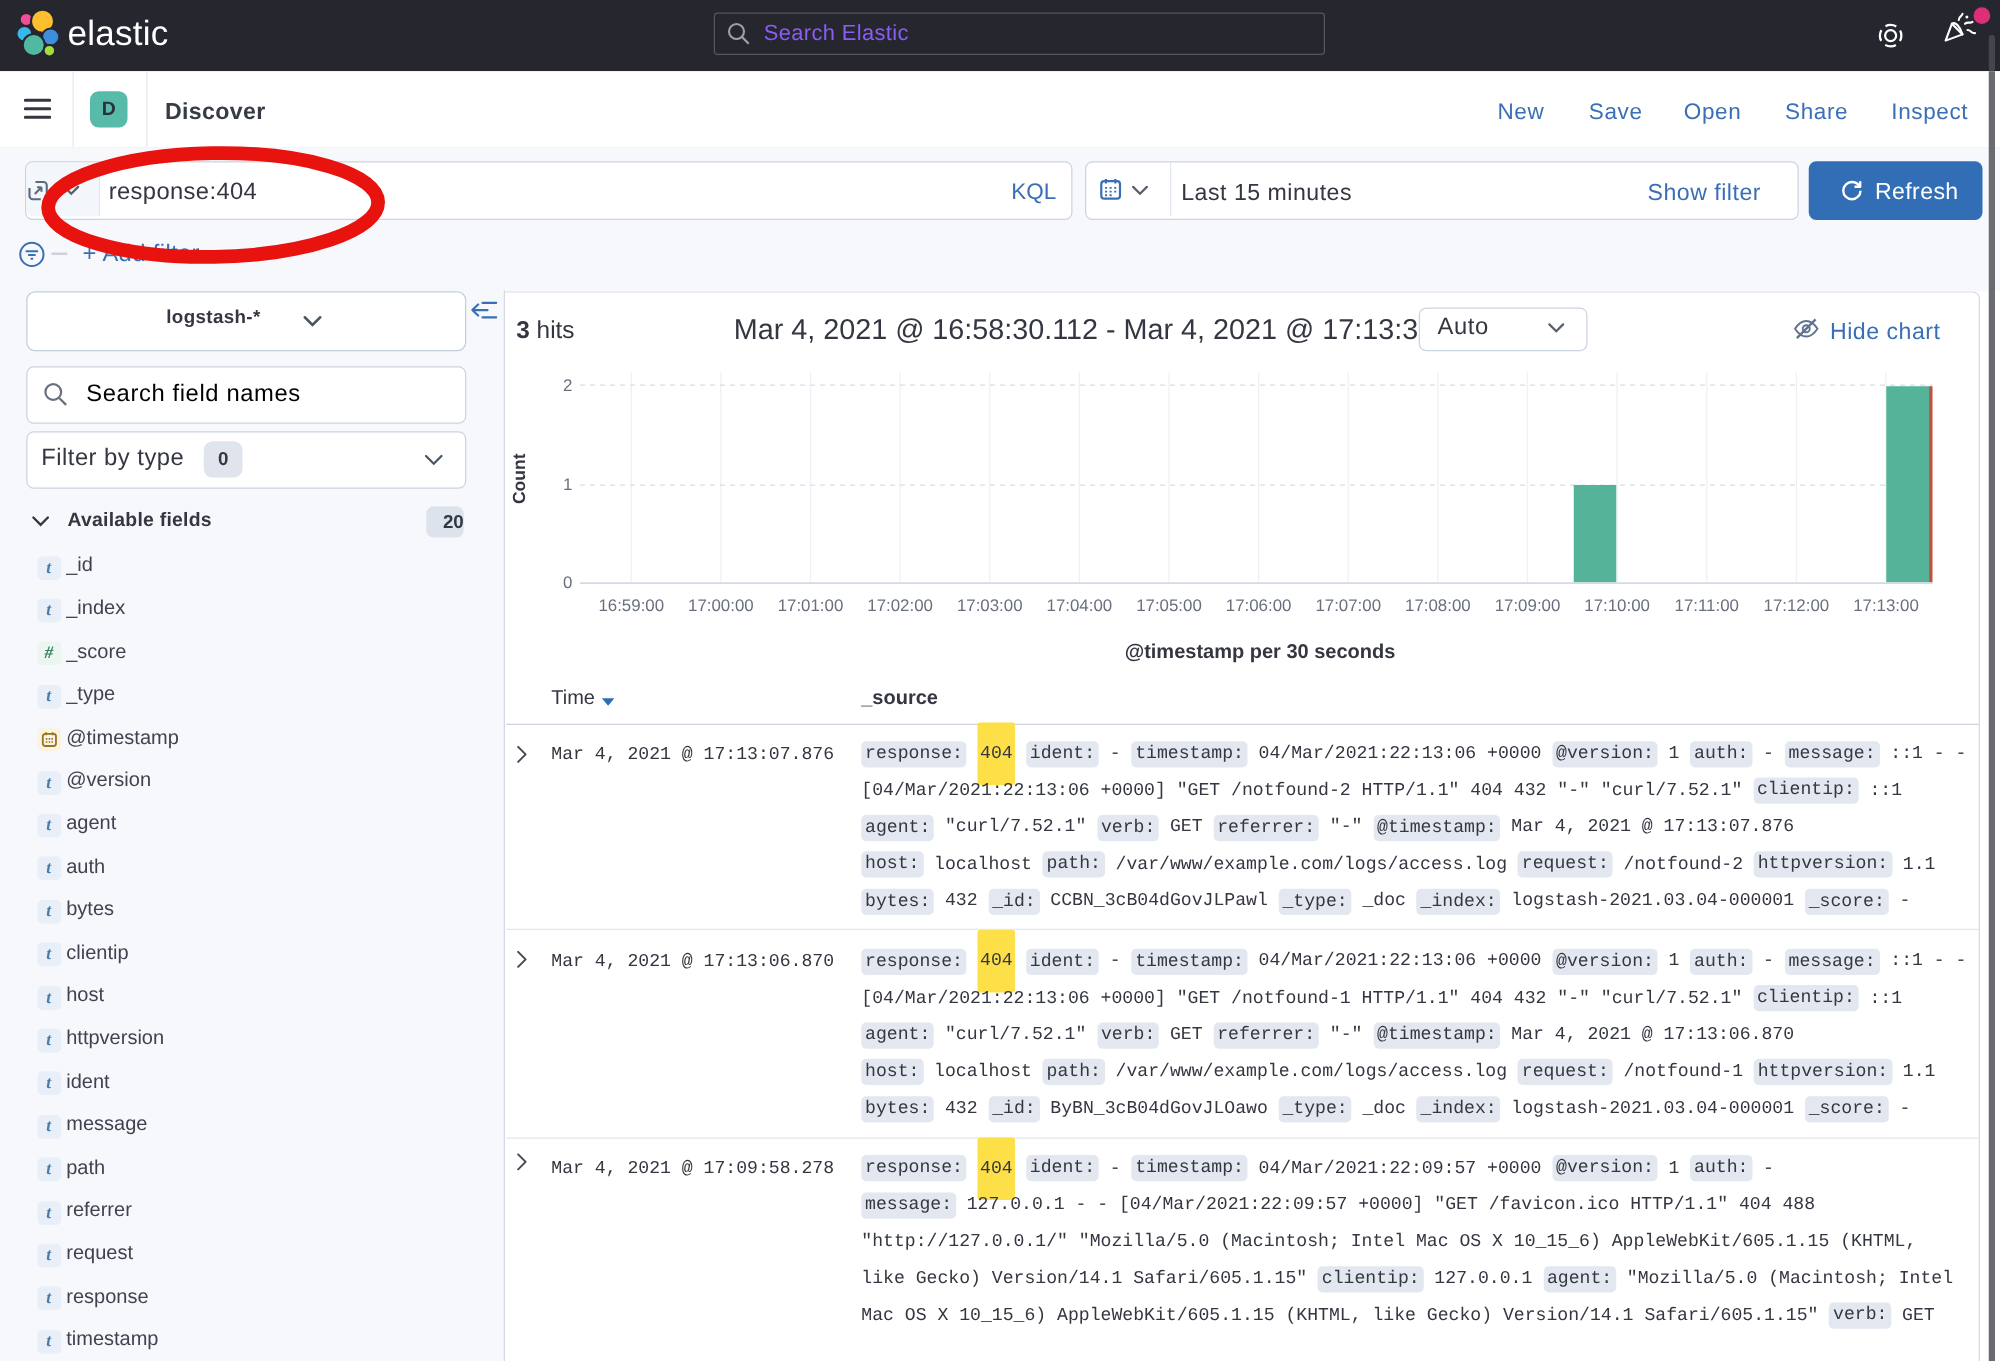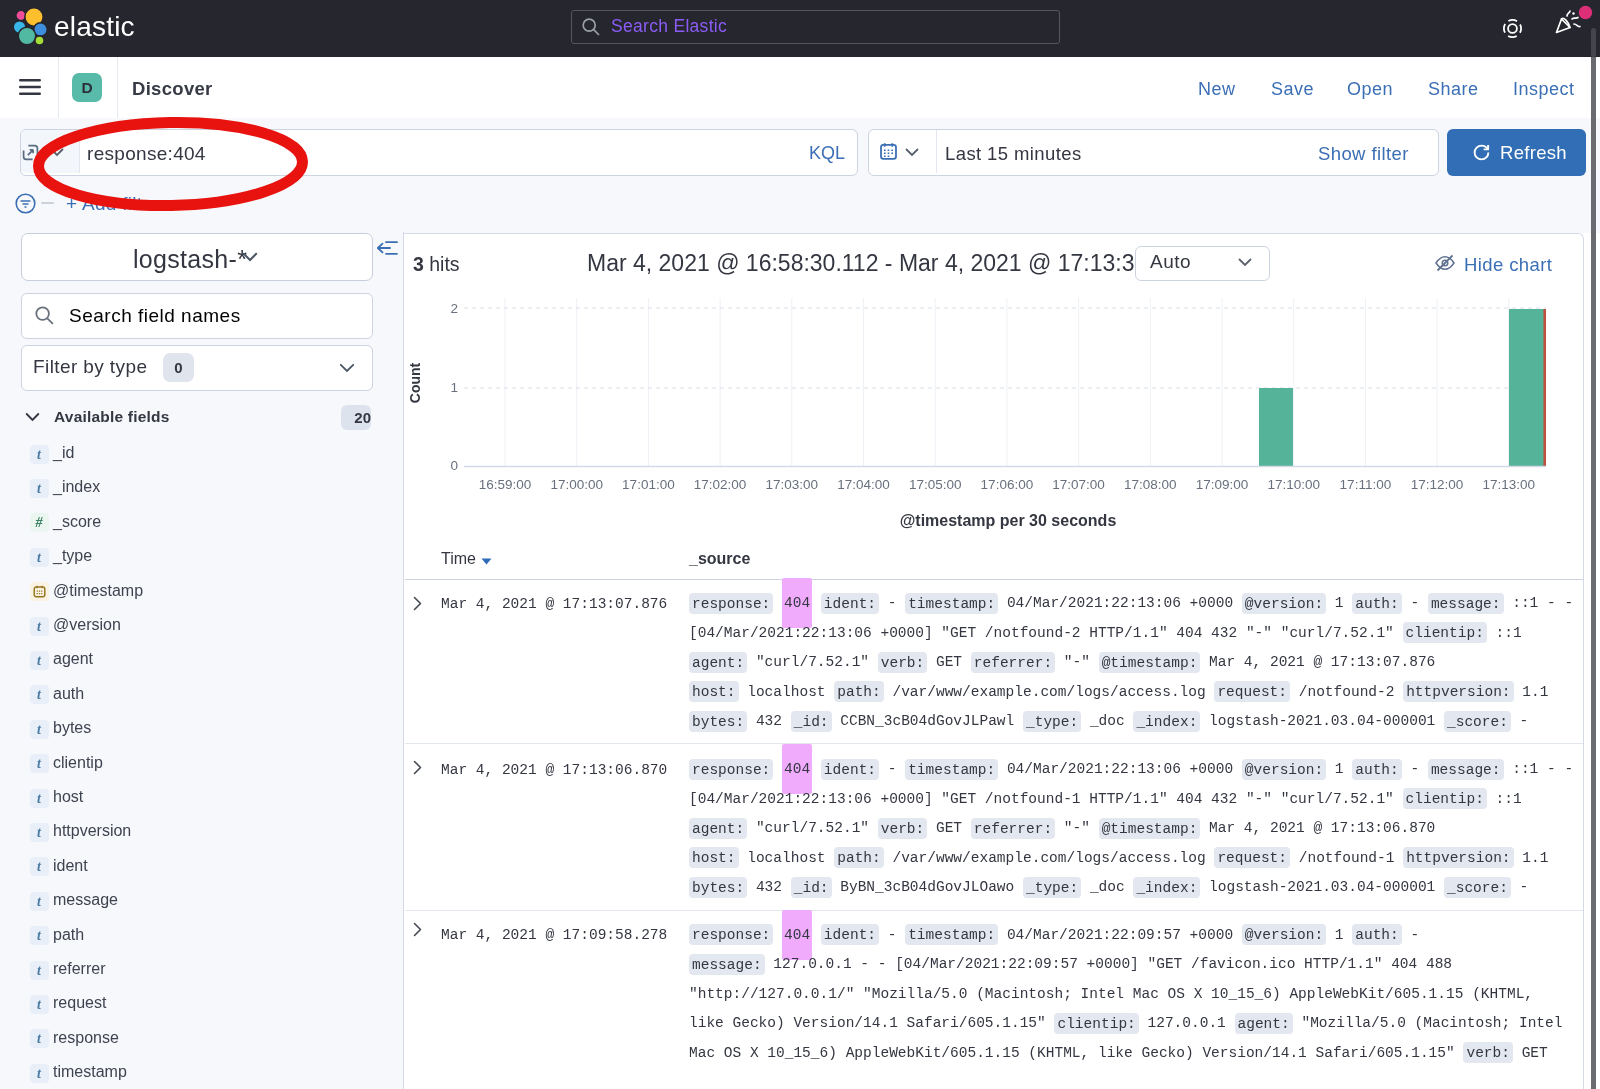--- a/index.html
+++ b/index.html
@@ -21,21 +21,21 @@
 #sidebar{left:0;top:232px;width:403px;height:857px;background:#f6f8fb;border-right:1px solid #d3dae6}
 .tok{width:19px;height:19px;border-radius:4px;text-align:center;font-family:"Liberation Serif",serif;font-weight:bold;font-style:italic;font-size:14px;line-height:19px}
 .fname{font-size:16px;color:#3f4350}
 
 #panel{left:404px;top:233px;width:1179px;height:856px;background:#fff;border-top:1px solid #d3dae6;border-right:1px solid #d3dae6;border-top-right-radius:6px}
 
 .mono{font-family:"Liberation Mono",monospace;font-size:14.5px}
 .src{font-family:"Liberation Mono",monospace;font-size:14.5px;white-space:nowrap}
 .src div{height:29.5px;line-height:29.5px}
 .src i{font-style:normal;background:#e3e8f0;border-radius:4px;padding:2.5px 3px}
-.src b{font-weight:normal;background:#f0abfc;border-radius:2px;padding:17px 2px}
+.src b{font-weight:normal;background:#fde047;border-radius:2px;padding:17px 2px}
 </style></head>
 <body>
 
 <div class="a" id="topbar"></div>
 <svg class="a" style="left:13px;top:6px" width="34" height="40" viewBox="0 0 34 40">
  <g stroke="#25262e" stroke-width="1.6">
  <circle cx="8" cy="9.5" r="5.2" fill="#f04e98"></circle>
  <circle cx="6.5" cy="21" r="6.3" fill="#38b7e8"></circle>
  <circle cx="21" cy="11" r="9.2" fill="#fdbf2d"></circle>
  <circle cx="27.5" cy="23.5" r="6.8" fill="#3f8ddd"></circle>
@@ -127,21 +127,21 @@
 <div class="a" style="left:41px;top:201.5px;width:13px;height:2.5px;background:#cbd2dc;border-radius:2px"></div>
 <div class="a blu" style="left:66px;top:193px;font-size:19px;letter-spacing:.3px">+ Add filter</div>
 
 <svg class="a" style="left:27px;top:111px" width="292px" height="108px" viewBox="0 0 292 108">
  <ellipse cx="143.5" cy="53" rx="132" ry="41.5" fill="none" stroke="#e8120f" stroke-width="11" transform="rotate(-1 143.5 53)"></ellipse>
 </svg>
 
 <div class="a" id="sidebar"></div>
 
 <div class="a" style="left:21px;top:233px;width:350px;height:46px;background:#fff;border:1px solid #c6cedb;border-radius:7px"></div>
-<div class="a" style="left:133px;top:245px;font-size:25px;letter-spacing:.3px;font-weight:normal">logstash-*</div>
+<div class="a" style="left:133px;top:245px;font-size:15px;letter-spacing:.3px;font-weight:bold">logstash-*</div>
 <svg class="a" style="left:242px;top:252px" width="16" height="10" viewBox="0 0 16 10" fill="none" stroke="#4b5665" stroke-width="2" stroke-linecap="round">
     <path d="M1.8 1.8 L8 8 L14.2 1.8"></path>
   </svg>
 
 <svg class="a" style="left:377px;top:240px" width="21" height="16" viewBox="0 0 21 16" fill="none" stroke="#3b6fb5" stroke-width="1.8" stroke-linecap="round">
  <path d="M9 2.2 H20 M9 13.8 H20"></path>
  <path d="M0.8 8 H13 M0.8 8 L5.5 3.6 M0.8 8 L5.5 12.4"></path>
 </svg>
 
 <div class="a inbox" style="left:21px;top:293px;width:350px;height:44px"></div>

